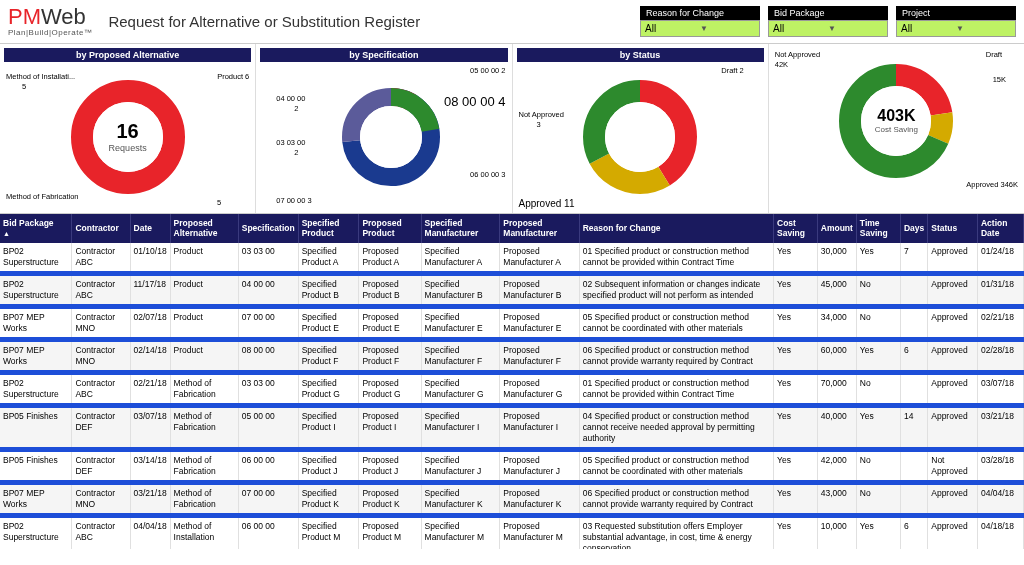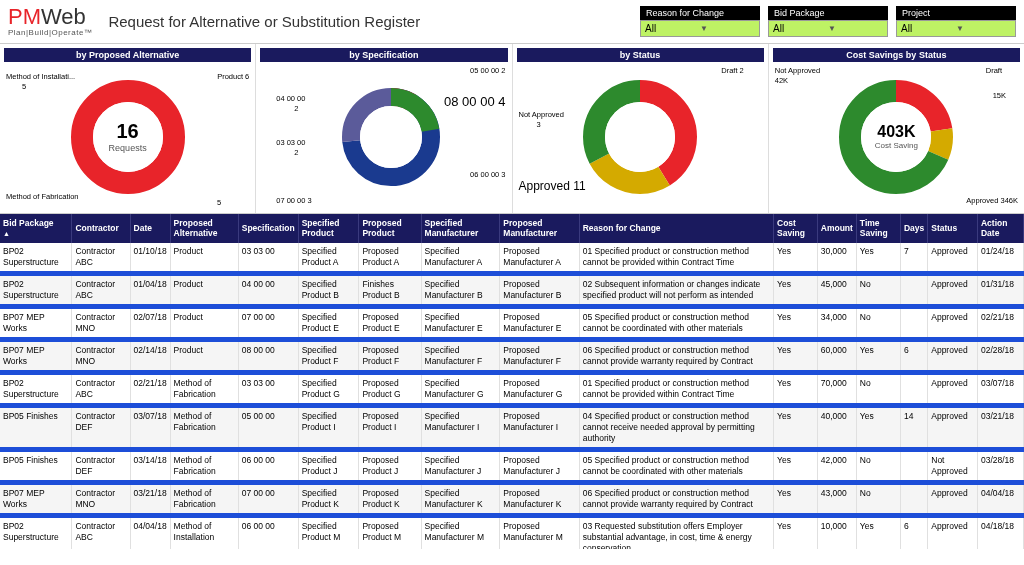--- a/index.html
+++ b/index.html
@@ -126,34 +126,33 @@
       </div>
     </div>
   </div>
 
   <div class="chart-panel">
     <div class="chart-title">by Status</div>
     <div class="chart-area" style="position:relative;">
       <span style="position:absolute;right:20px;top:2px;font-size:7.5px;">Draft 2</span>
       <span style="position:absolute;left:2px;top:46px;font-size:7.5px;">Not Approved</span>
       <span style="position:absolute;left:20px;top:56px;font-size:7.5px;">3</span>
-      <span style="position:absolute;left:2px;bottom:16px;font-size:12px;">Approved 11</span>
+      <span style="position:absolute;left:2px;bottom:0;font-size:10px;">Approved 11</span>
       <div style="display:flex;justify-content:center;align-items:center;height:100%;">
         <svg width="120" height="120" class="donut">
           <circle r="46" cx="60" cy="60" fill="none" stroke="#e8242a" stroke-width="22" stroke-dasharray="119 646" stroke-dashoffset="0"></circle>
           <circle r="46" cx="60" cy="60" fill="none" stroke="#d4aa00" stroke-width="22" stroke-dasharray="75 646" stroke-dashoffset="-119"></circle>
           <circle r="46" cx="60" cy="60" fill="none" stroke="#2d8a2d" stroke-width="22" stroke-dasharray="433 646" stroke-dashoffset="-194"></circle>
           <circle r="35" cx="60" cy="60" fill="white"></circle>
         </svg>
       </div>
     </div>
   </div>
 
   <div class="chart-panel">
-    <div class="chart-title">Cost Savings by Status</div>
     <div class="chart-area" style="position:relative;">
       <span style="position:absolute;right:18px;top:2px;font-size:7.5px;">Draft</span>
       <span style="position:absolute;right:14px;top:27px;font-size:7.5px;">15K</span>
       <span style="position:absolute;left:2px;top:2px;font-size:7.5px;">Not Approved</span>
       <span style="position:absolute;left:2px;top:12px;font-size:7.5px;">42K</span>
       <span style="position:absolute;right:2px;bottom:4px;font-size:7.5px;">Approved 346K</span>
       <div style="display:flex;justify-content:center;align-items:center;height:100%;position:relative;">
         <svg width="120" height="120" class="donut">
           <circle r="46" cx="60" cy="60" fill="none" stroke="#e8242a" stroke-width="22" stroke-dasharray="65 646" stroke-dashoffset="0"></circle>
           <circle r="46" cx="60" cy="60" fill="none" stroke="#d4aa00" stroke-width="22" stroke-dasharray="26 646" stroke-dashoffset="-65"></circle>
@@ -207,25 +206,25 @@
           <td>Yes</td>
           <td>30,000</td>
           <td>Yes</td>
           <td>7</td>
           <td>Approved</td>
           <td>01/24/18</td>
         </tr>
         <tr>
           <td>BP02 Superstructure</td>
           <td>Contractor ABC</td>
-          <td>01/04/18</td>
+          <td>11/17/18</td>
           <td>Product</td>
           <td>04 00 00</td>
           <td>Specified Product B</td>
-          <td>Finishes Product B</td>
+          <td>Proposed Product B</td>
           <td>Specified Manufacturer B</td>
           <td>Proposed Manufacturer B</td>
           <td>02 Subsequent information or changes indicate specified product will not perform as intended</td>
           <td>Yes</td>
           <td>45,000</td>
           <td>No</td>
           <td></td>
           <td>Approved</td>
           <td>01/31/18</td>
         </tr>

